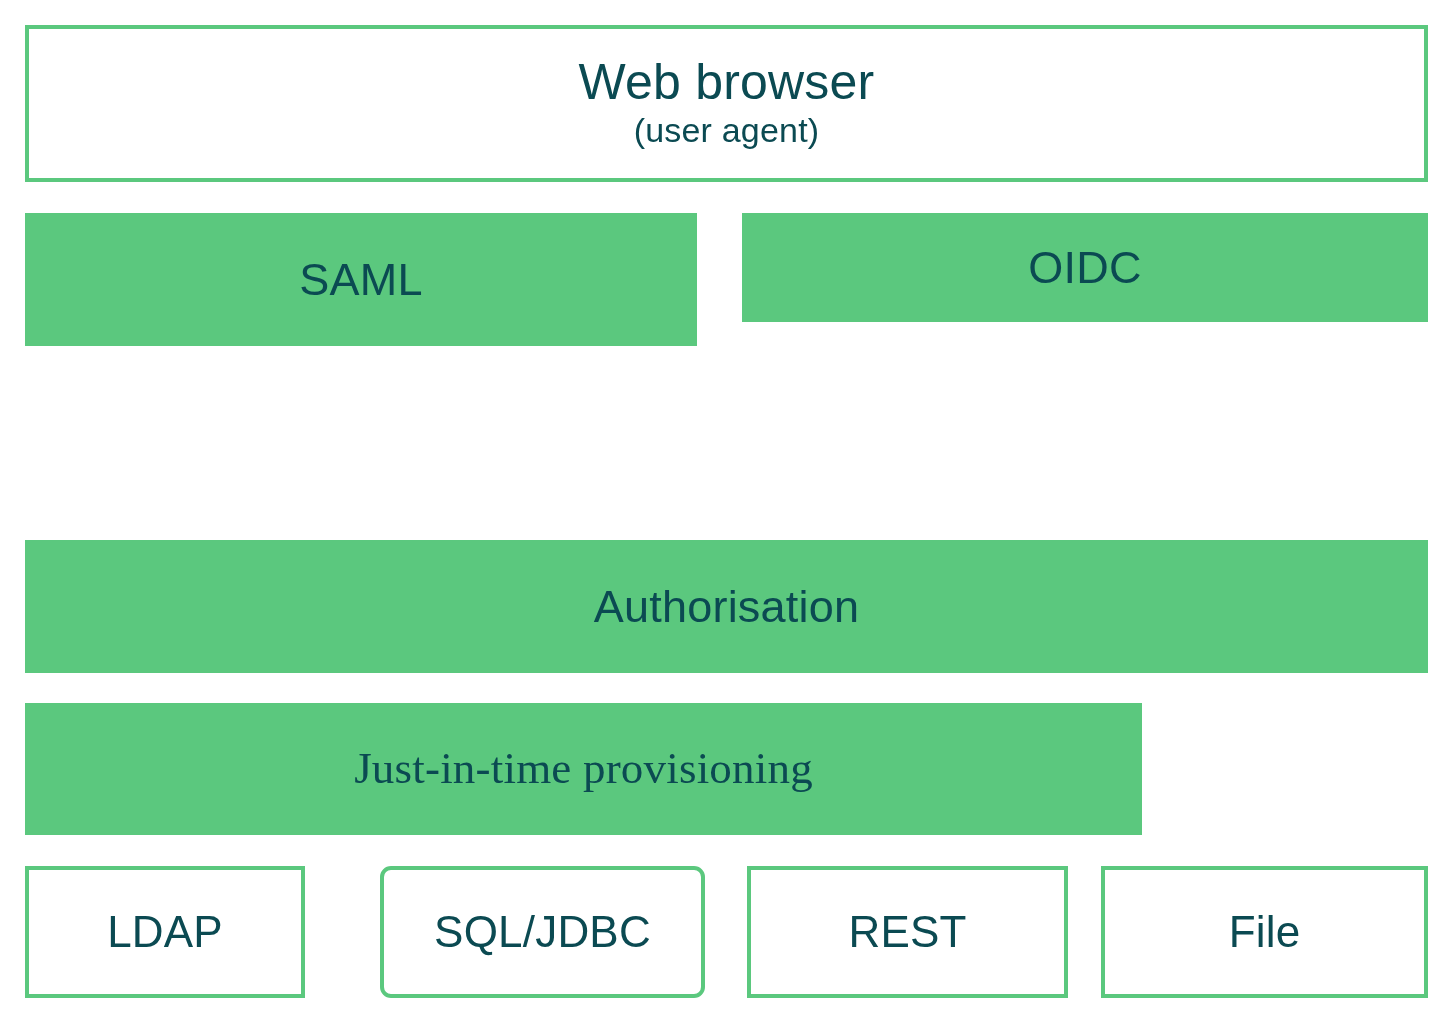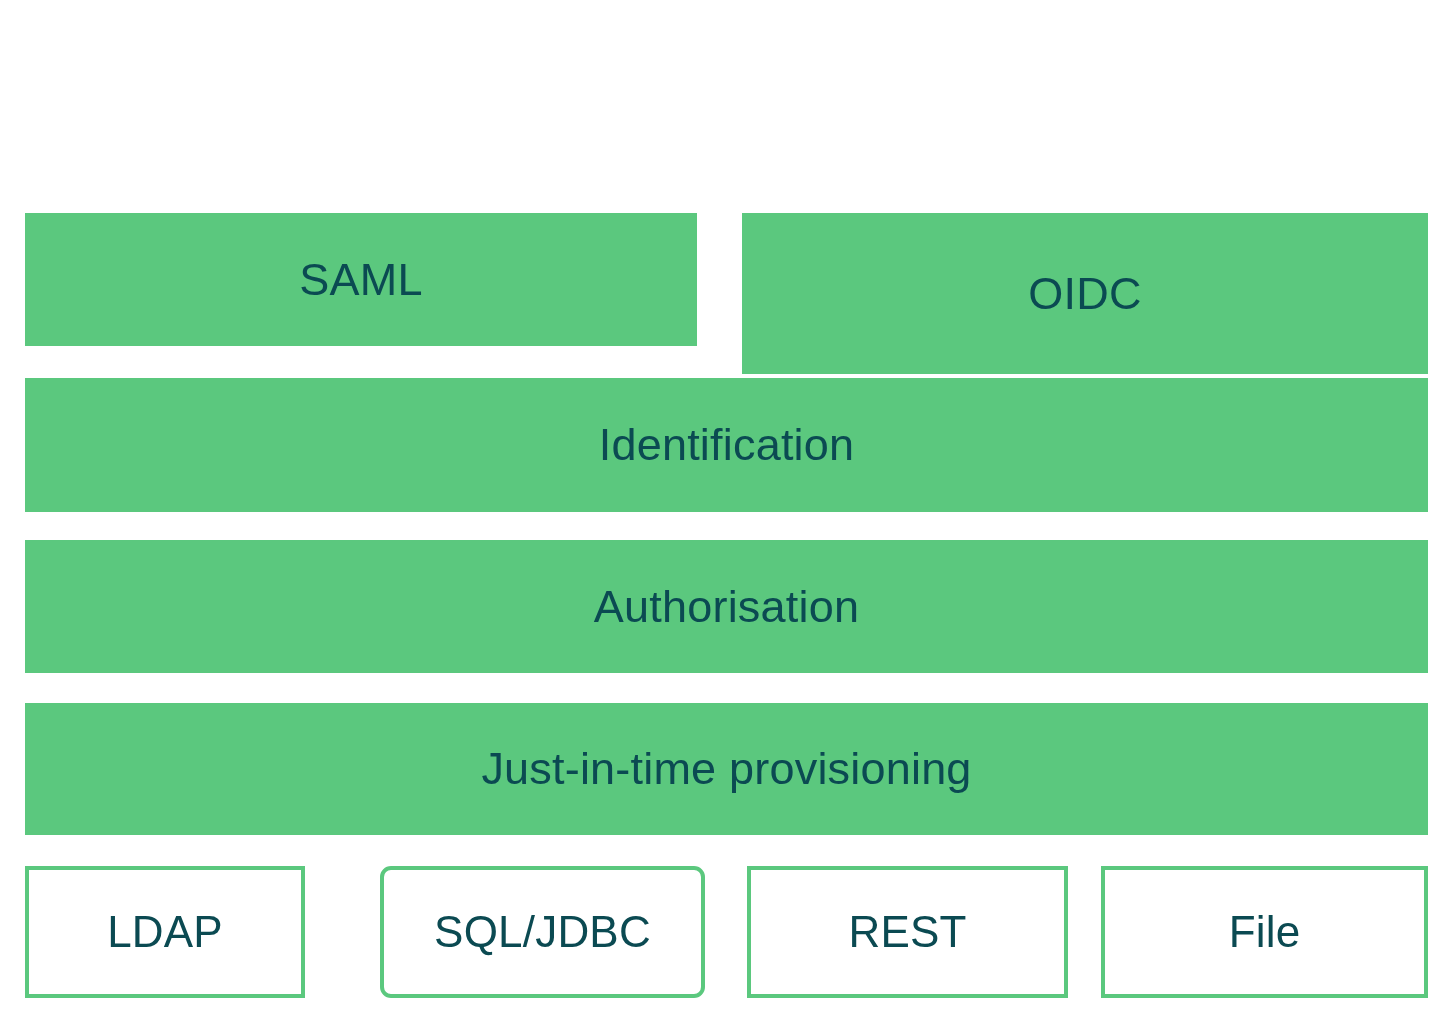--- a/index.html
+++ b/index.html
@@ -61,35 +61,35 @@
     line-height: 1.2;
     margin-top: 2px;
   }
 
   .r-saml {
     left: 25px; top: 213px;
     width: 672px; height: 133px;
   }
   .r-oidc {
     left: 742px; top: 213px;
-    width: 686px; height: 161px;
+    width: 686px; height: 109px;
   }
   .r-saml .label, .r-oidc .label { font-size: 45px; }
 
   .r-identification {
     left: 25px; top: 378px;
     width: 1403px; height: 134px;
   }
   .r-authorisation {
     left: 25px; top: 540px;
     width: 1403px; height: 133px;
   }
   .r-jit {
     left: 25px; top: 703px;
-    width: 1403px; height: 132px;
+    width: 1117px; height: 132px; font-family: Liberation Serif, serif;
   }
   .r-identification .label,
   .r-authorisation .label,
   .r-jit .label { font-size: 45px; }
 
   .r-ldap {
     left: 25px; top: 866px;
     width: 280px; height: 132px;
   }
   .r-sql {
@@ -112,31 +112,32 @@
   .label, .title, .subtitle {
     display: block;
     white-space: nowrap;
   }
 </style>
 </head>
 <body>
 
 <div id="diagram">
 
+  <div class="box outlined r-browser">
+    <span class="title">Web browser</span>
+    <span class="subtitle">(user agent)</span>
+  </div>
 
   <div class="box filled r-saml">
     <span class="label">SAML</span>
   </div>
   <div class="box filled r-oidc">
     <span class="label">OIDC</span>
   </div>
 
-  <div class="box filled r-identification">
-    <span class="label">Identification</span>
-  </div>
 
   <div class="box filled r-authorisation">
     <span class="label">Authorisation</span>
   </div>
 
   <div class="box filled r-jit">
     <span class="label">Just-in-time provisioning</span>
   </div>
 
   <div class="box outlined r-ldap">

